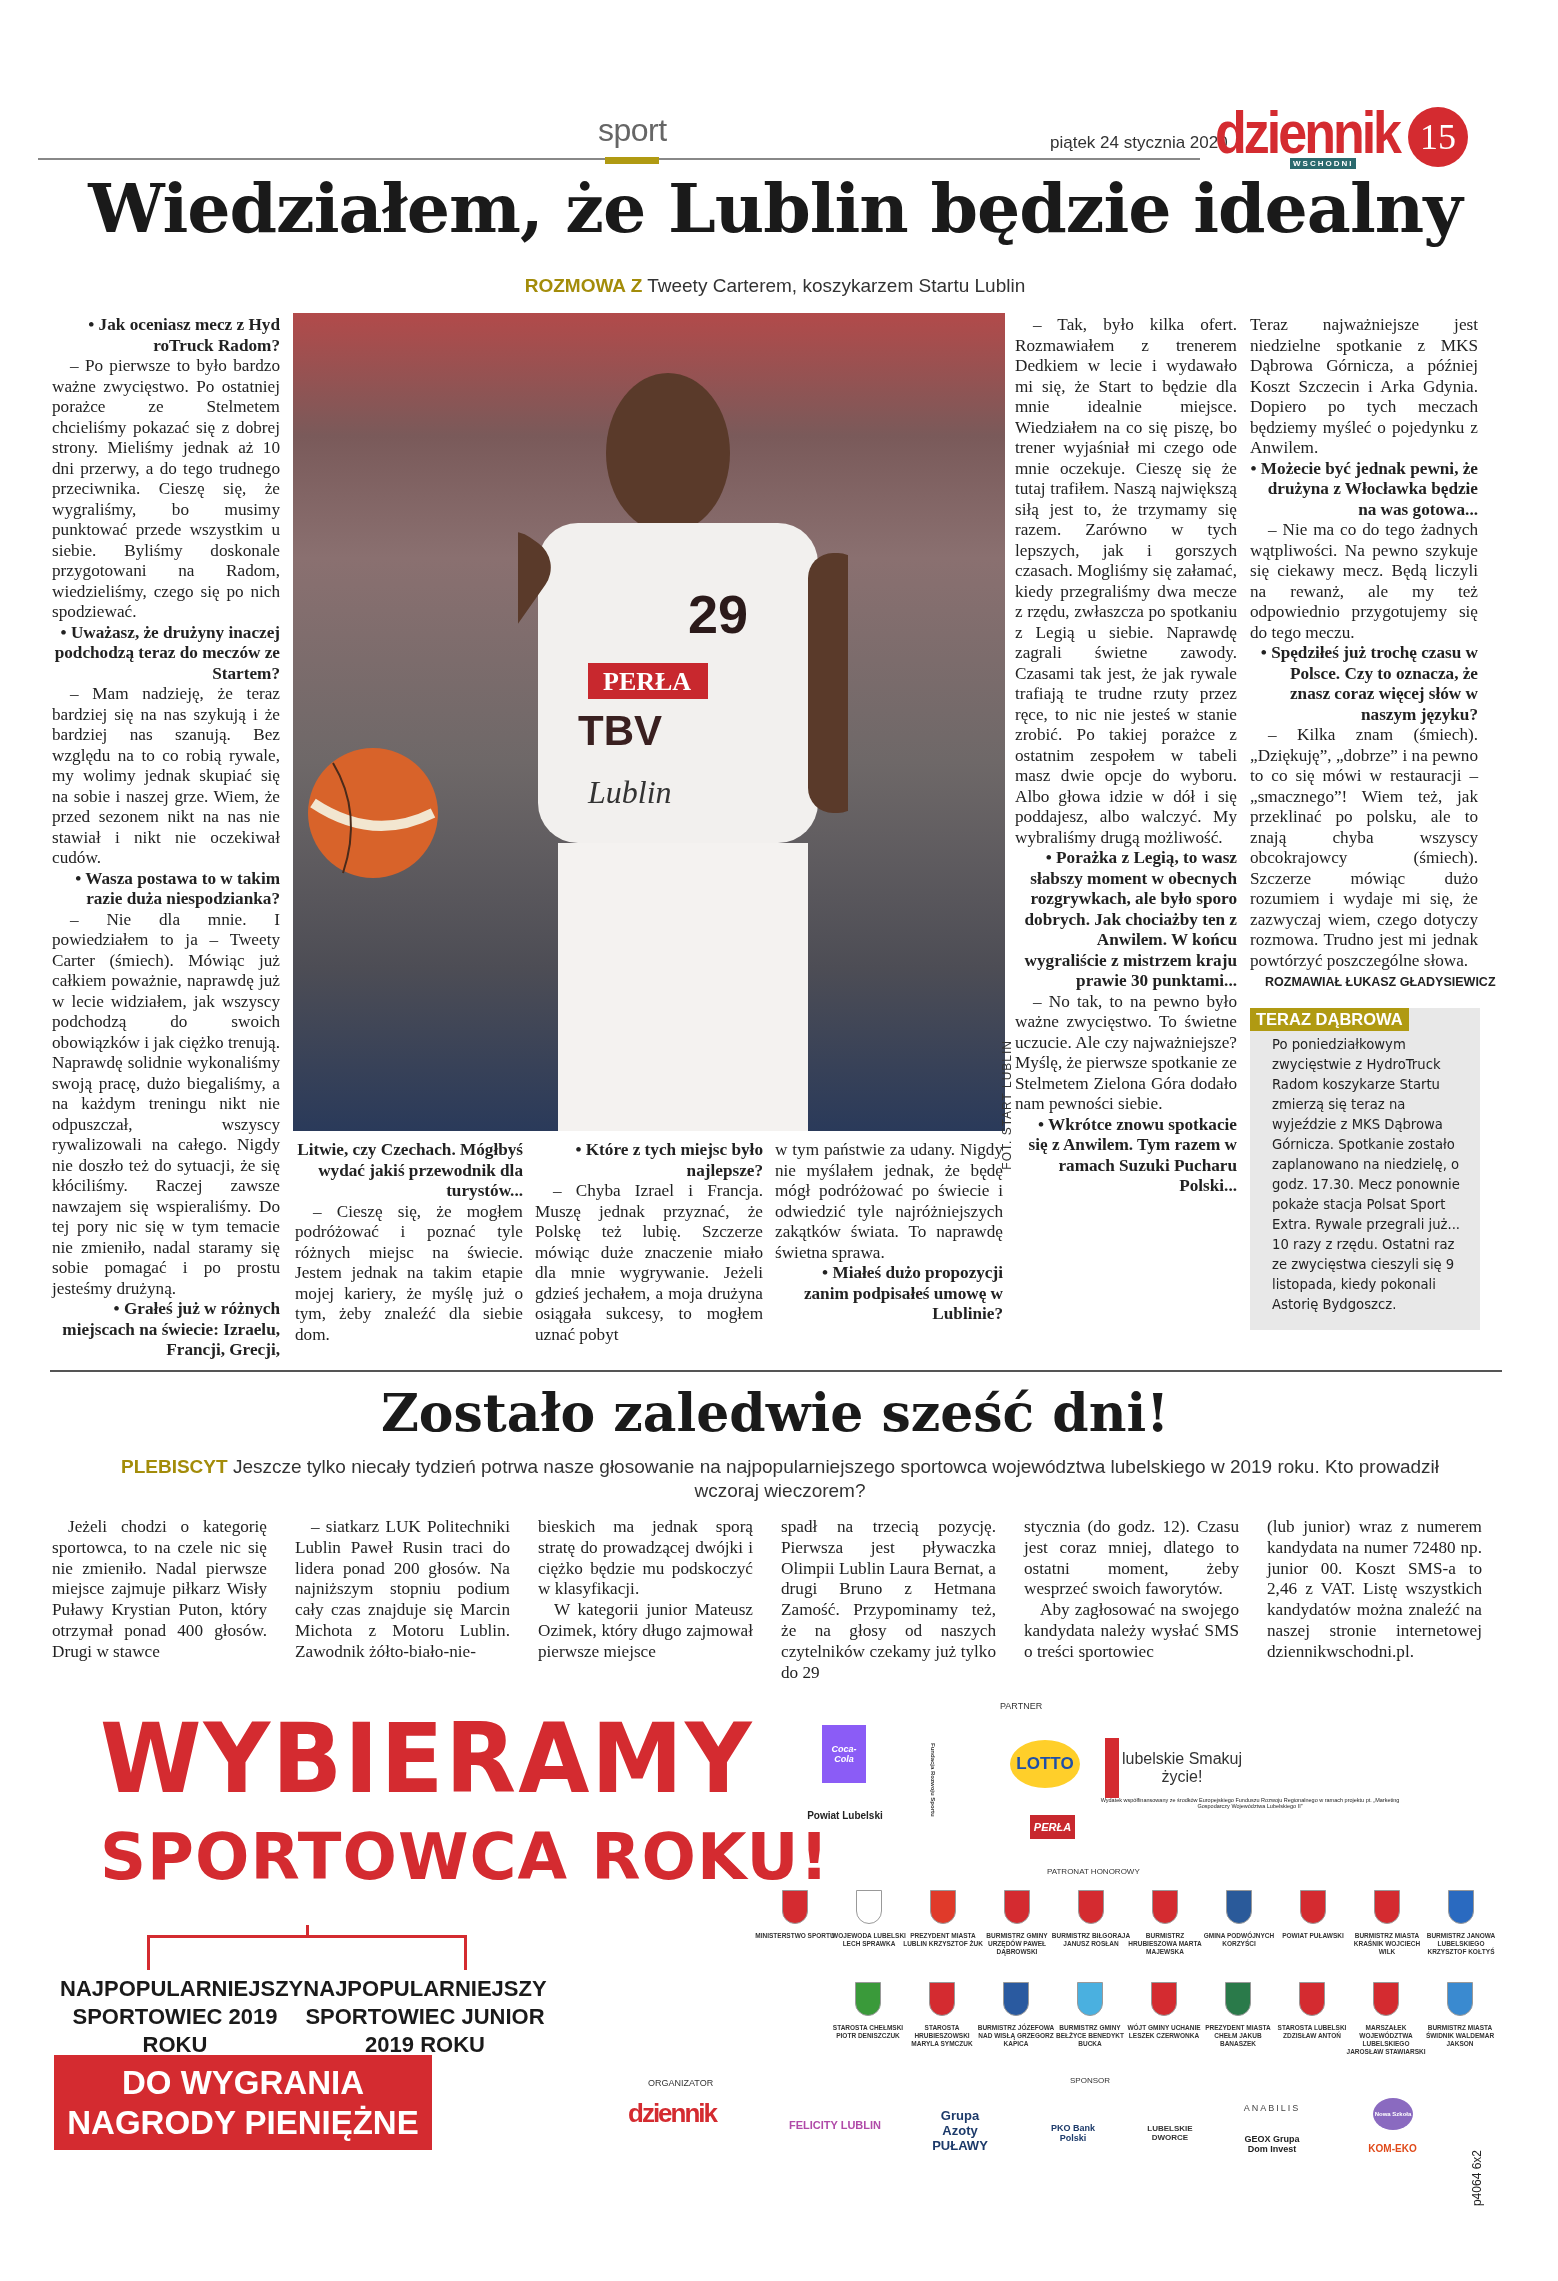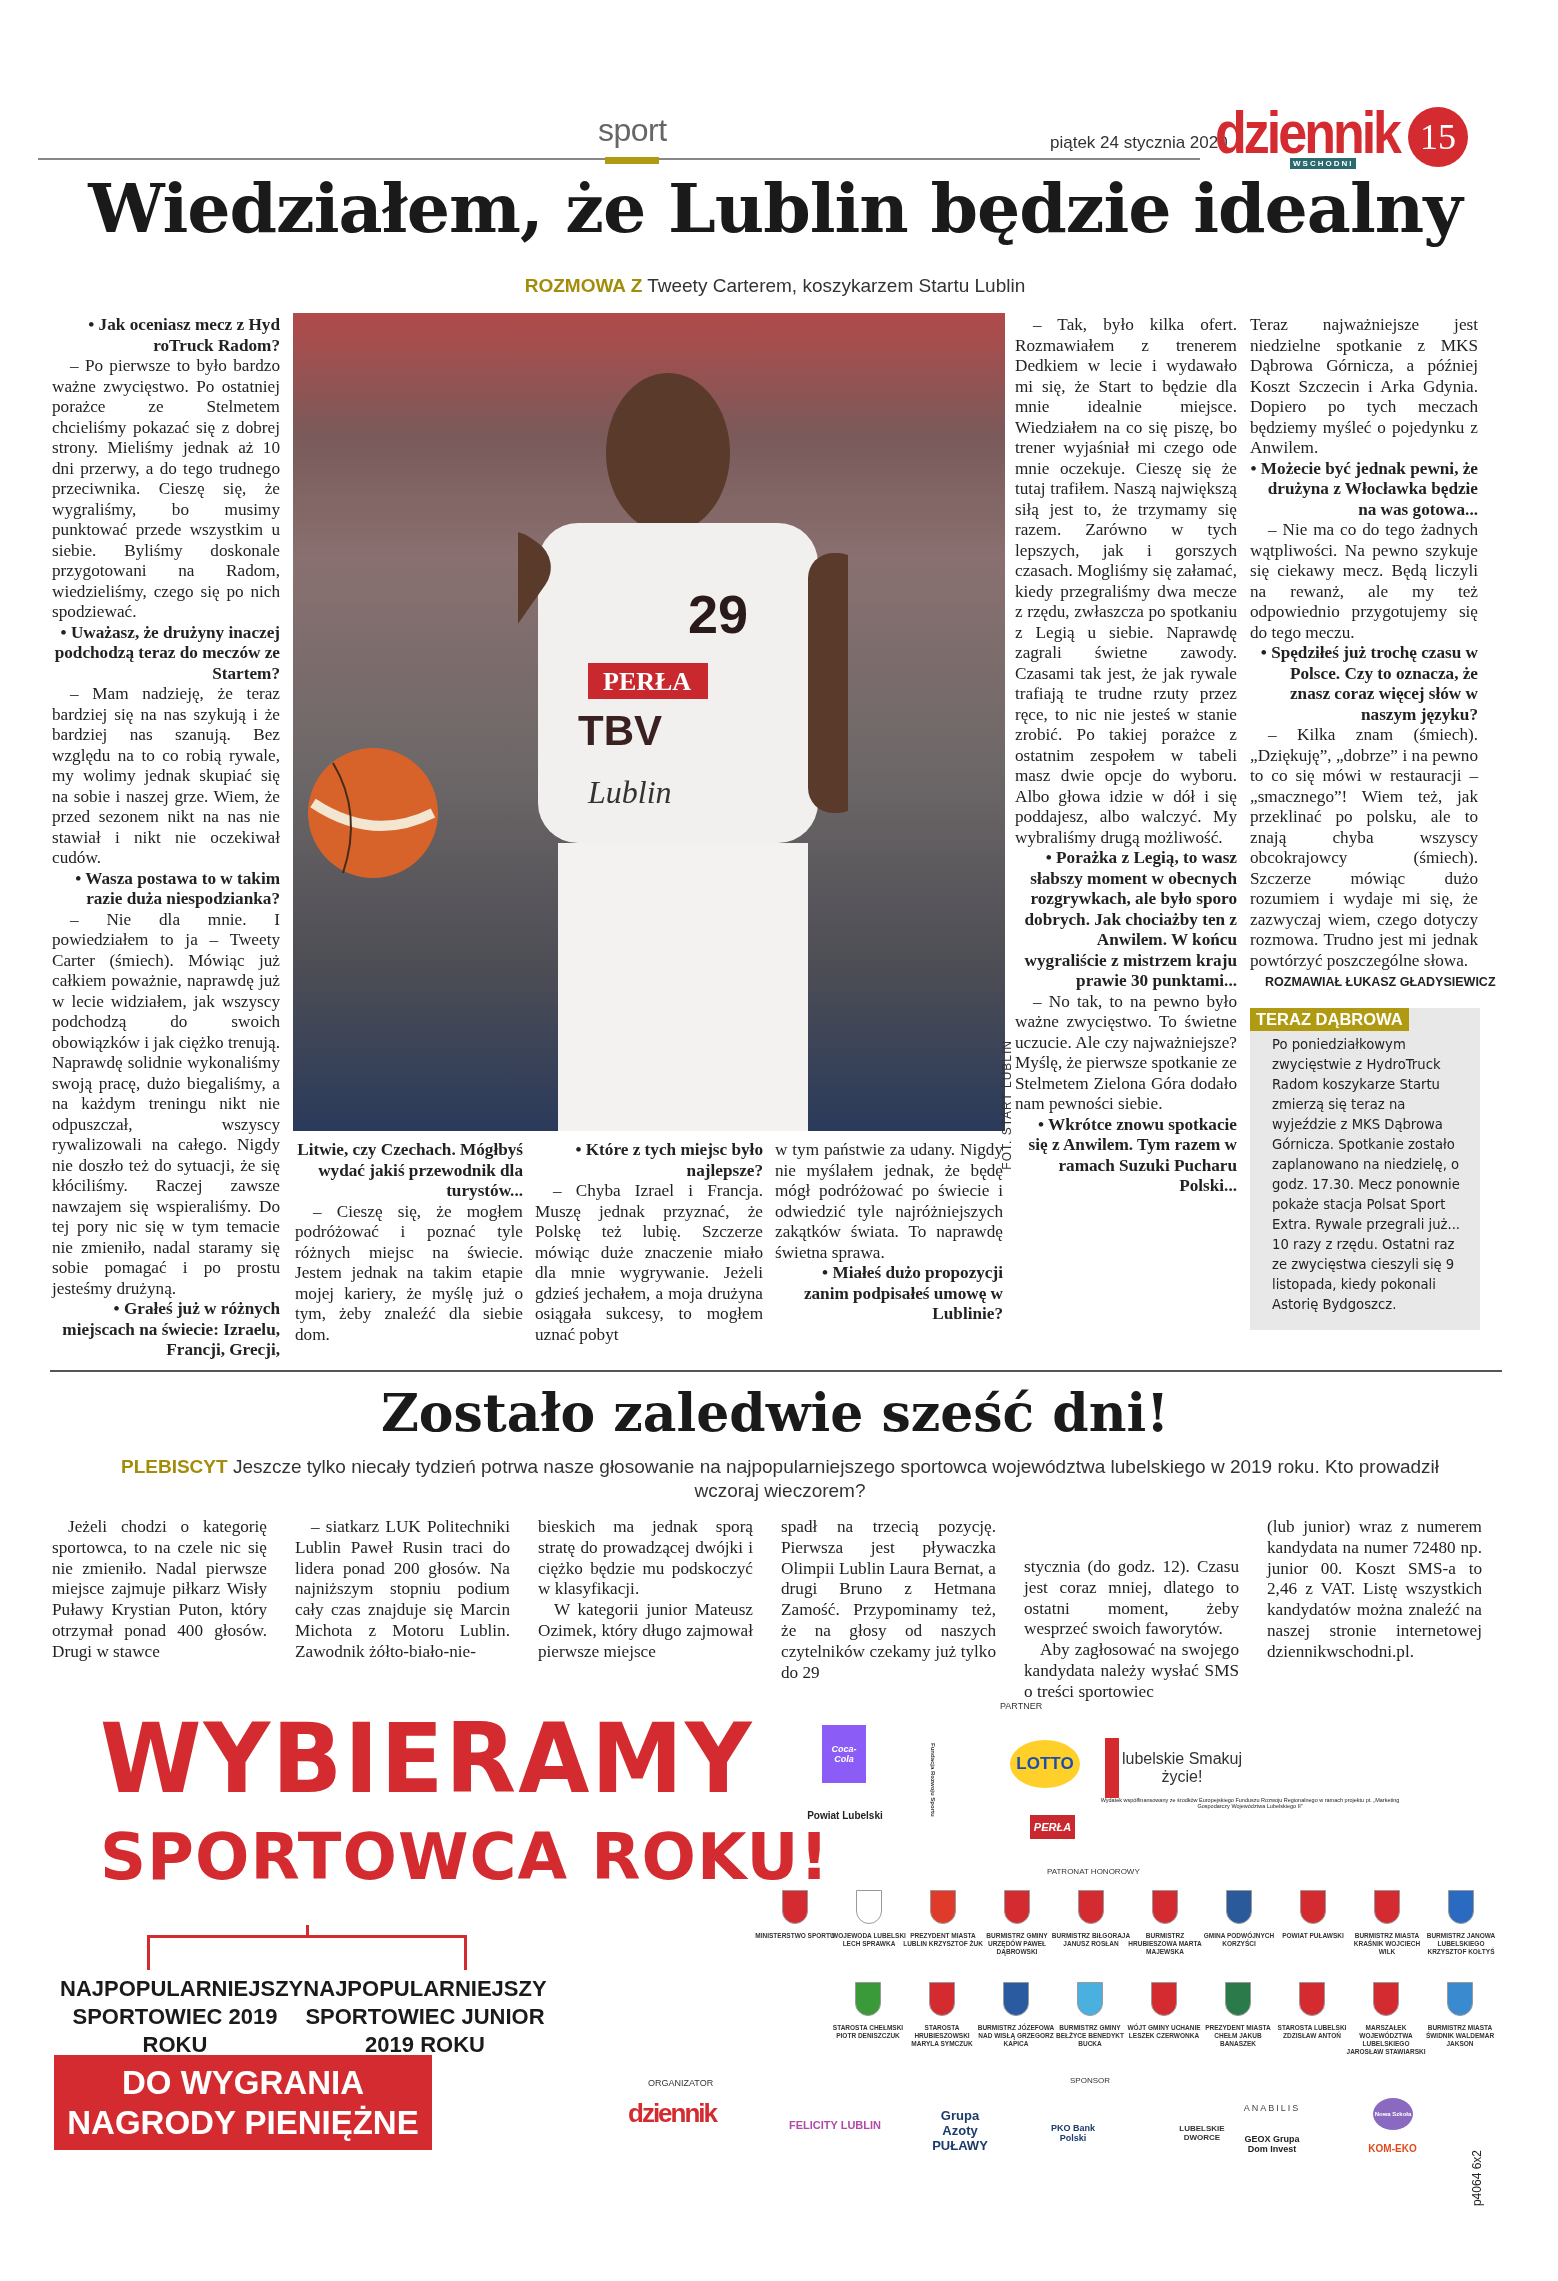--- a/index.html
+++ b/index.html
@@ -137,21 +137,21 @@
     <div class="abs bcol" style="left: 295px;">
       <p>– siatkarz LUK Politechniki Lublin Paweł Rusin traci do lidera ponad 200 głosów. Na najniższym stopniu podium cały czas znajduje się Marcin Michota z Motoru Lublin. Zawodnik żółto-biało-nie-</p>
     </div>
     <div class="abs bcol" style="left: 538px;">
       <p style="text-indent: 0px;">bieskich ma jednak sporą stratę do prowadzącej dwójki i ciężko będzie mu podskoczyć w klasyfikacji.</p>
       <p>W kategorii junior Mateusz Ozimek, który długo zajmował pierwsze miejsce</p>
     </div>
     <div class="abs bcol" style="left: 781px;">
       <p style="text-indent: 0px;">spadł na trzecią pozycję. Pierwsza jest pływaczka Olimpii Lublin Laura Bernat, a drugi Bruno z Hetmana Zamość. Przypominamy też, że na głosy od naszych czytelników czekamy już tylko do 29</p>
     </div>
-    <div class="abs bcol" style="left: 1024px; margin-top: 40px;">
+    <div class="abs bcol" style="left: 1024px;">
       <p style="text-indent: 0px;">stycznia (do godz. 12). Czasu jest coraz mniej, dlatego to ostatni moment, żeby wesprzeć swoich faworytów.</p>
       <p>Aby zagłosować na swojego kandydata należy wysłać SMS o treści sportowiec</p>
     </div>
     <div class="abs bcol" style="left: 1267px;">
       <p style="text-indent: 0px;">(lub junior) wraz z numerem kandydata na numer 72480 np. junior 00. Koszt SMS-a to 2,46 z VAT. Listę wszystkich kandydatów można znaleźć na naszej stronie internetowej dziennikwschodni.pl.</p>
     </div>
   </div>
 
 <div class="abs ad-title1">WYBIERAMY</div>
 <div class="abs ad-title2">SPORTOWCA ROKU!</div>
@@ -254,18 +254,18 @@
     <div class="abs" style="left: 1420px; top: 1982px; display: flex; flex-direction: column; align-items: center;">
       <div class="crest" style="background: rgb(58, 138, 208); border: 1px solid rgb(153, 153, 153);"></div>
       <div class="crest-label" style="margin-top: 8px;">BURMISTRZ MIASTA ŚWIDNIK WALDEMAR JAKSON</div>
     </div>
   </div>
 
 <div class="abs small-label" style="left:1070px; top:2076px; font-size:8px;">SPONSOR</div>
 <div class="abs logo-box" style="left:785px; top:2105px; width:100px; height:40px; color:#b04aa8; font-size:11px;">FELICITY LUBLIN</div>
 <div class="abs logo-box" style="left:925px; top:2100px; width:70px; height:60px; color:#1c3a6a; font-size:13px;">Grupa Azoty PUŁAWY</div>
 <div class="abs logo-box" style="left:1048px; top:2105px; width:50px; height:55px; color:#1c3a6a; font-size:9px;">PKO Bank Polski</div>
-<div class="abs logo-box" style="left:1145px; top:2110px; width:50px; height:45px; color:#333; font-size:8px;margin-left:32px;">LUBELSKIE DWORCE</div>
+<div class="abs logo-box" style="left:1145px; top:2110px; width:50px; height:45px; color:#333; font-size:8px;">LUBELSKIE DWORCE</div>
 <div class="abs logo-box" style="left:1232px; top:2100px; width:80px; height:16px; color:#444; font-size:9px; font-weight:normal; letter-spacing:2px;">ANABILIS</div>
 <div class="abs logo-box" style="left:1237px; top:2130px; width:70px; height:28px; color:#222; font-size:9px;">GEOX Grupa Dom Invest</div>
 <div class="abs logo-box" style="left:1373px; top:2098px; width:40px; height:32px; border-radius:50%; background:#8a6ac0; color:#fff; font-size:6px;">Nowa Szkoła</div>
 <div class="abs logo-box" style="left:1355px; top:2140px; width:75px; height:16px; color:#e04a1a; font-size:10px;">KOM-EKO</div>
 <div class="abs side-code">p4064 6x2</div>
 
 </body></html>

